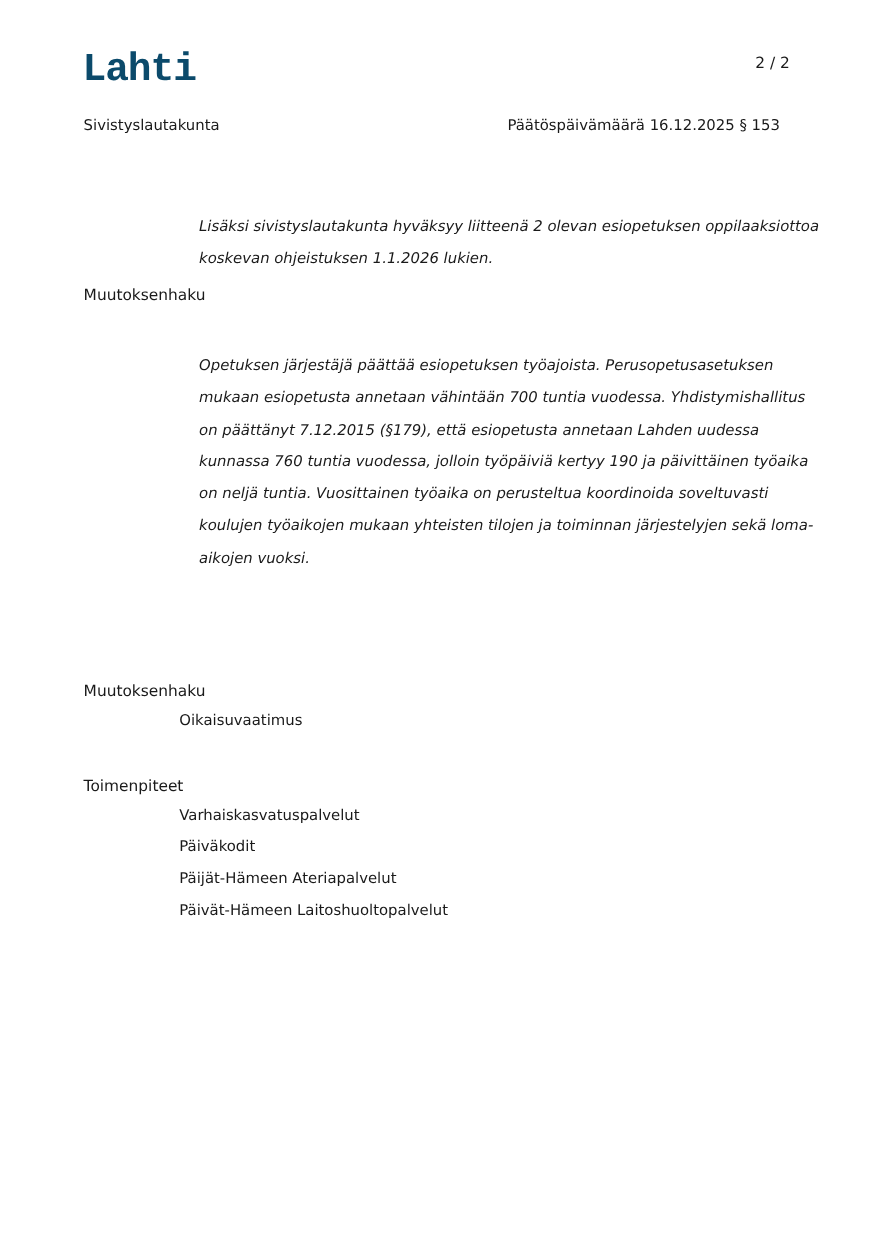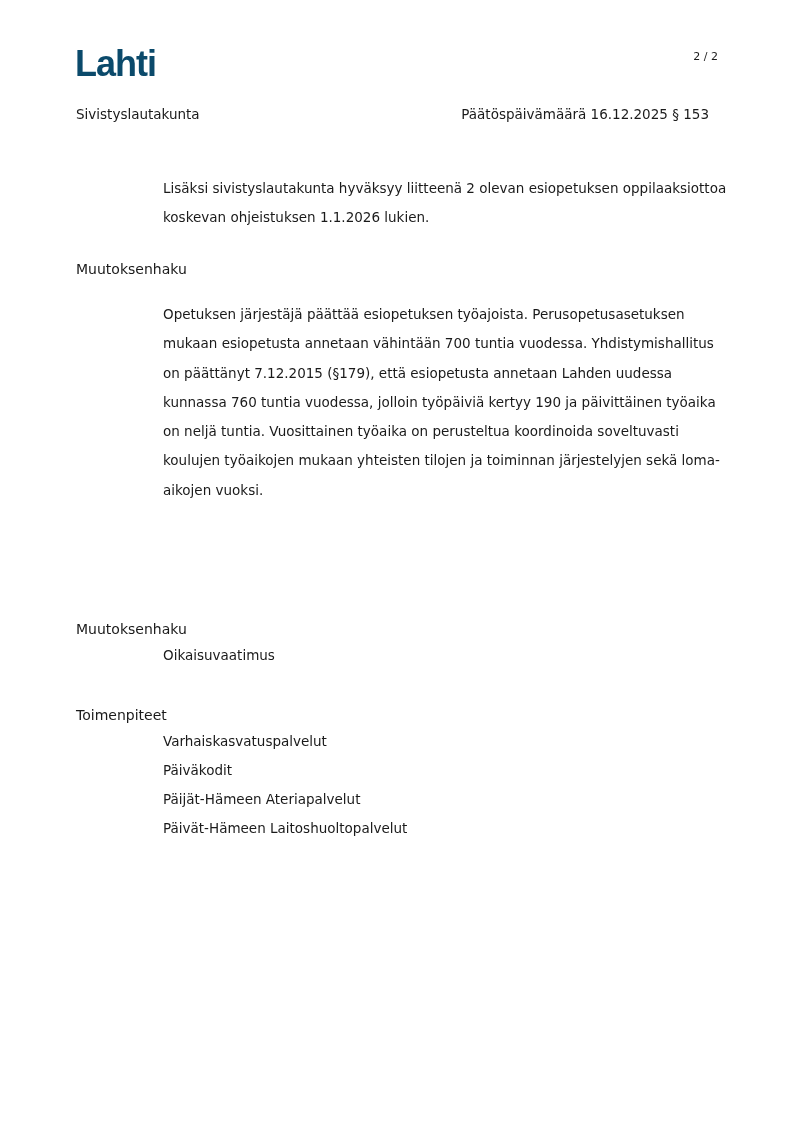--- a/index.html
+++ b/index.html
@@ -18,53 +18,54 @@
     .page {
       position: absolute;
       left: 0; top: 0;
       width: 793px; height: 1123px;
       background: #fff;
     }
     .logo {
       position: absolute;
       left: 75px;
       top: 44px;
-      font-family: Liberation Sans, sans-serif;
+      font-family: Liberation Mono, monospace;
       font-weight: bold;
       font-size: 36px;
       letter-spacing: -1px;
       color: #0b4a6b;
       line-height: 40px;
     }
     .page-num {
       position: absolute;
       right: 75px;
       top: 50px;
-      font-size: 11px;
+      font-size: 14px;
       color: #1a1a1a;
     }
     .dept {
       position: absolute;
       left: 76px;
       top: 106px;
       font-size: 13.5px;
     }
     .decision-date {
       position: absolute;
       right: 84px;
       top: 106px;
       font-size: 13.5px;
     }
     .para {
       position: absolute;
       left: 163px;
       width: 570px;
       font-size: 13.5px;
       line-height: 29.3px;
-      margin: 0;
+      margin: 18px;
+      font-style: italic;
     }
     .heading {
       position: absolute;
       left: 76px;
       font-size: 14px;
       margin: 0;
       font-weight: normal;
     }
     .item {
       position: absolute;

